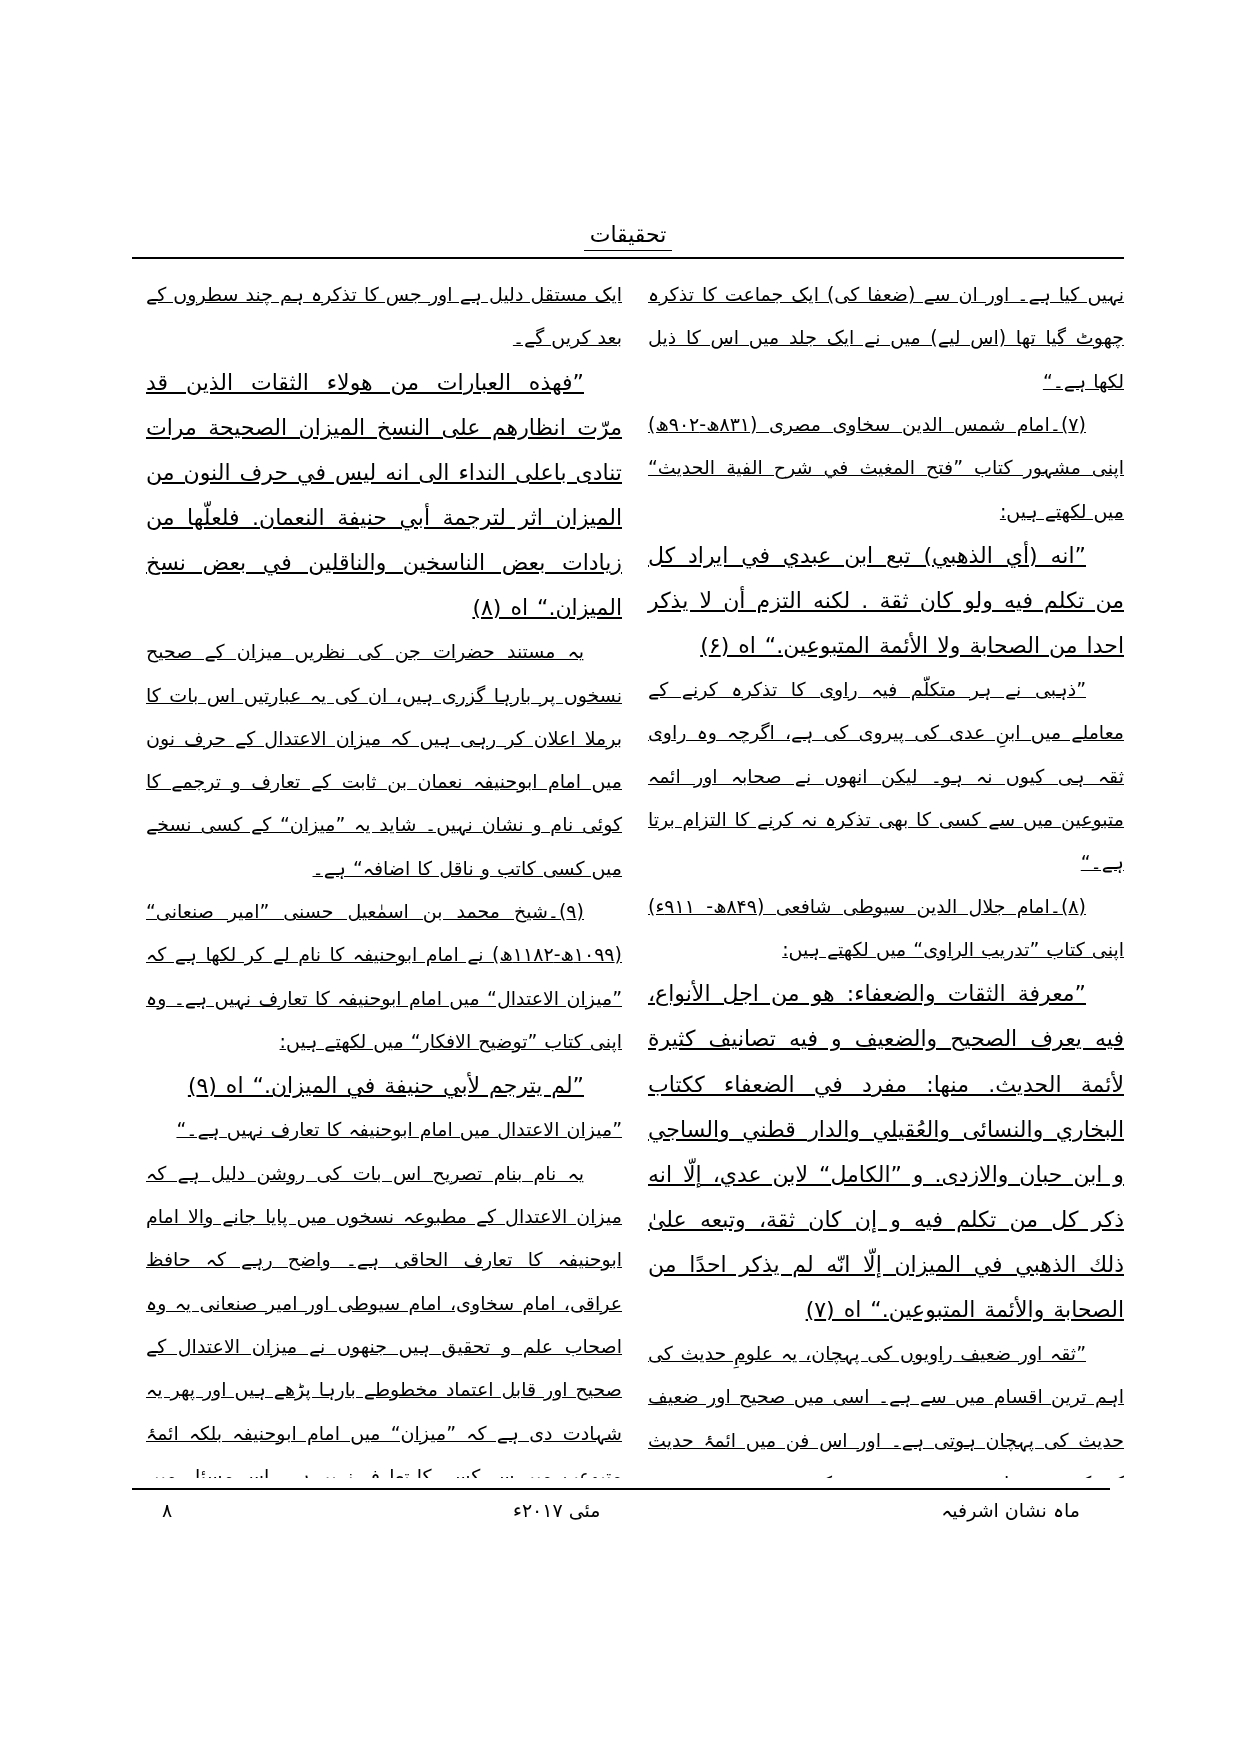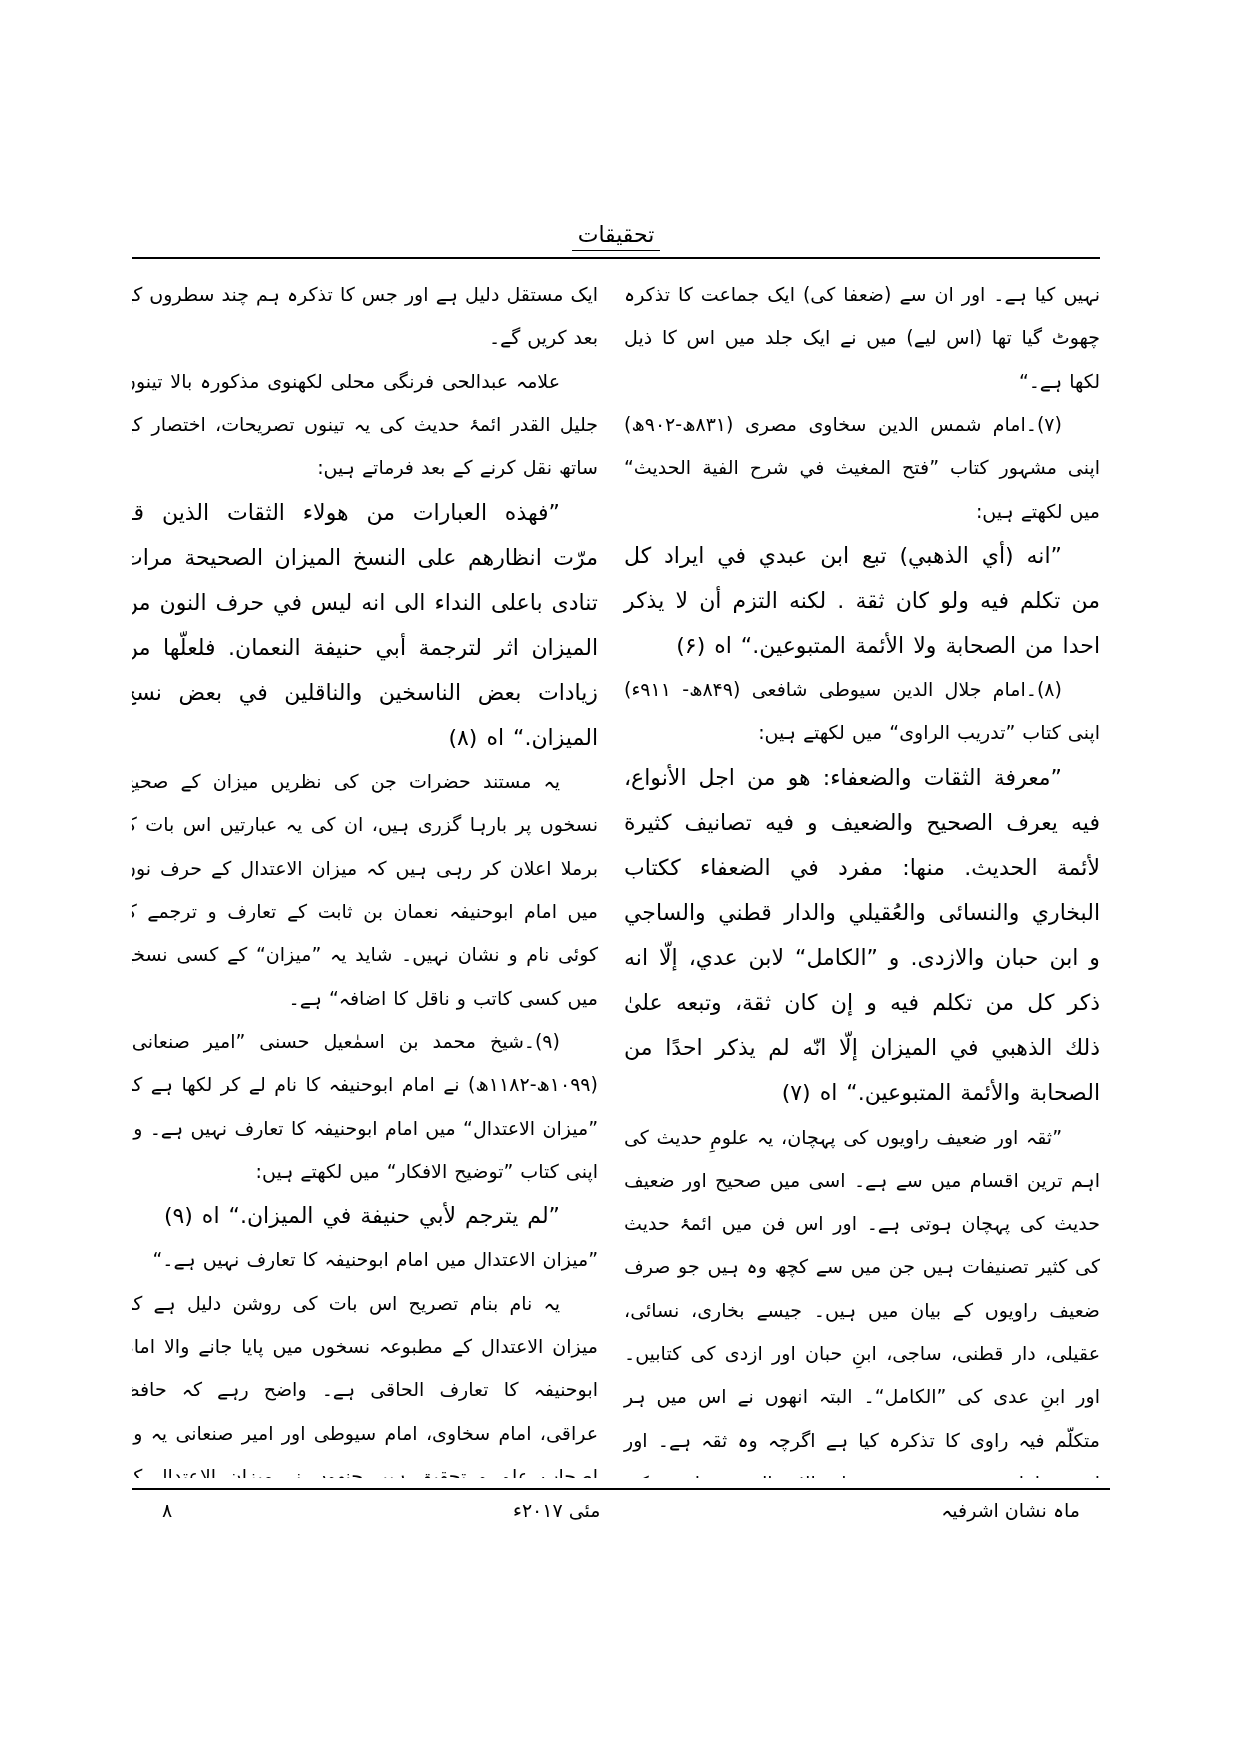--- a/index.html
+++ b/index.html
@@ -2,21 +2,21 @@
 <html lang="ur"><head>
 <meta charset="utf-8">
 <style>
   html,body{margin:0;padding:0;background:#e8e8e8;}
   .sheet{
     width:1240px;height:1754px;background:#ffffff;color:#000;
     position:relative;box-sizing:border-box;margin:0 auto;
     font-family:"DejaVu Sans",sans-serif;
   }
   .content{
-    position:absolute;top:0;left:132px;right:140px;direction:rtl;
+    position:absolute;top:0;left:132px;right:116px;direction:rtl;text-decoration:underline;
   }
   .title-wrap{ text-align:center; padding-top:222px; }
   .page-title{
     display:inline-block;font-size:22px;padding:0 6px 3px 6px;
     border-bottom:1.5px solid #000;
   }
   .header-rule{ border:0;border-top:2.2px solid #000;margin:6px 0 0 0; }
   .columns{
     display:flex;gap:26px;height:1205px;overflow:hidden;margin-top:14px;
   }
@@ -44,29 +44,29 @@
       <span class="page-title">تحقیقات</span>
     </div>
     <hr class="header-rule">
 
     <div class="columns">
 
       <div class="col">
         <p class="p">نہیں کیا ہے۔ اور ان سے (ضعفا کی) ایک جماعت کا تذکرہ چھوٹ گیا تھا (اس لیے) میں نے ایک جلد میں اس کا ذیل لکھا ہے۔“</p>
         <p class="p indent">(۷)۔امام شمس الدین سخاوی مصری (۸۳۱ھ-۹۰۲ھ) اپنی مشہور کتاب ”فتح المغيث في شرح الفية الحديث“ میں لکھتے ہیں:</p>
         <p class="p arabic indent">”انه (أي الذهبي) تبع ابن عبدي في ايراد كل من تكلم فيه ولو كان ثقة . لكنه التزم أن لا يذكر احدا من الصحابة ولا الأئمة المتبوعين.“ اه (۶)</p>
+        <p class="p indent">”ذہبی نے ہر متکلّم فیہ راوی کا تذکرہ کرنے کے معاملے میں ابنِ عدی کی پیروی کی ہے، اگرچہ وہ راوی ثقہ ہی کیوں نہ ہو۔ لیکن انھوں نے صحابہ اور ائمہ متبوعین میں سے کسی کا بھی تذکرہ نہ کرنے کا التزام برتا ہے۔“</p>
         <p class="p indent">(۸)۔امام جلال الدین سیوطی شافعی (۸۴۹ھ- ۹۱۱ء) اپنی کتاب ”تدريب الراوی“ میں لکھتے ہیں:</p>
         <p class="p arabic indent">”معرفة الثقات والضعفاء: هو من اجل الأنواع، فيه يعرف الصحيح والضعيف و فيه تصانيف كثيرة لأئمة الحديث. منها: مفرد في الضعفاء ككتاب البخاري والنسائى والعُقيلي والدار قطني والساجي و ابن حبان والازدى. و ”الكامل“ لابن عدي، إلّا انه ذكر كل من تكلم فيه و إن كان ثقة، وتبعه علىٰ ذلك الذهبي في الميزان إلّا انّه لم يذكر احدًا من الصحابة والأئمة المتبوعين.“ اه (۷)</p>
         <p class="p indent">”ثقہ اور ضعیف راویوں کی پہچان، یہ علومِ حدیث کی اہم ترین اقسام میں سے ہے۔ اسی میں صحیح اور ضعیف حدیث کی پہچان ہوتی ہے۔ اور اس فن میں ائمۂ حدیث کی کثیر تصنیفات ہیں جن میں سے کچھ وہ ہیں جو صرف ضعیف راویوں کے بیان میں ہیں۔ جیسے بخاری، نسائی، عقیلی، دار قطنی، ساجی، ابنِ حبان اور ازدی کی کتابیں۔ اور ابنِ عدی کی ”الکامل“۔ البتہ انھوں نے اس میں ہر متکلّم فیہ راوی کا تذکرہ کیا ہے اگرچہ وہ ثقہ ہے۔ اور اس معاملے میں ذہبی نے میزان الاعتدال میں انھیں کی پیروی کی ہے، مگر صحابہ اور ائمۂ متبوعین میں سے کسی ایک فرد کا بھی تذکرہ نہیں کیا ہے۔“</p>
 
       </div>
 
       <div class="col">
         <p class="p">ایک مستقل دلیل ہے اور جس کا تذکرہ ہم چند سطروں کے بعد کریں گے۔</p>
-        <p class="p indent">علامہ عبدالحی فرنگی محلی لکھنوی مذکورہ بالا تینوں جلیل القدر ائمۂ حدیث کی یہ تینوں تصریحات، اختصار کے ساتھ نقل کرنے کے بعد فرماتے ہیں:</p>
         <p class="p arabic indent">”فهذه العبارات من هولاء الثقات الذين قد مرّت انظارهم على النسخ الميزان الصحيحة مرات تنادى باعلى النداء الى انه ليس في حرف النون من الميزان اثر لترجمة أبي حنيفة النعمان. فلعلّها من زيادات بعض الناسخين والناقلين في بعض نسخ الميزان.“ اه (۸)</p>
         <p class="p indent">یہ مستند حضرات جن کی نظریں میزان کے صحیح نسخوں پر بارہا گزری ہیں، ان کی یہ عبارتیں اس بات کا برملا اعلان کر رہی ہیں کہ میزان الاعتدال کے حرف نون میں امام ابوحنیفہ نعمان بن ثابت کے تعارف و ترجمے کا کوئی نام و نشان نہیں۔ شاید یہ ”میزان“ کے کسی نسخے میں کسی کاتب و ناقل کا اضافہ“ ہے۔</p>
         <p class="p indent">(۹)۔شیخ محمد بن اسمٰعیل حسنی ”امیر صنعانی“ (۱۰۹۹ھ-۱۱۸۲ھ) نے امام ابوحنیفہ کا نام لے کر لکھا ہے کہ ”میزان الاعتدال“ میں امام ابوحنیفہ کا تعارف نہیں ہے۔ وہ اپنی کتاب ”توضیح الافکار“ میں لکھتے ہیں:</p>
         <p class="p arabic indent">”لم يترجم لأبي حنيفة في الميزان.“ اه (۹)</p>
         <p class="p">”میزان الاعتدال میں امام ابوحنیفہ کا تعارف نہیں ہے۔“</p>
         <p class="p indent">یہ نام بنام تصریح اس بات کی روشن دلیل ہے کہ میزان الاعتدال کے مطبوعہ نسخوں میں پایا جانے والا امام ابوحنیفہ کا تعارف الحاقی ہے۔ واضح رہے کہ حافظ عراقی، امام سخاوی، امام سیوطی اور امیر صنعانی یہ وہ اصحاب علم و تحقیق ہیں جنھوں نے میزان الاعتدال کے صحیح اور قابل اعتماد مخطوطے بارہا پڑھے ہیں اور پھر یہ شہادت دی ہے کہ ”میزان“ میں امام ابوحنیفہ بلکہ ائمۂ متبوعین میں سے کسی کا تعارف نہیں ہے۔ اس مسئلے میں اِن حضرات میں سے ہر فرد کی گواہی اکیلے کافی تھی۔ اور اب ان کی مجموعی شہادت کے بعد اس جزم و یقین سے کوئی چیز مانع نہیں رہی کہ امام ذہبی نے میزان الاعتدال میں امام ابوحنیفہ کا کوئی تعارف نہیں لکھا تھا اور مطبوعہ نسخوں میں پایا جانے والا تعارف بعد میں کسی نے لکھ کر ”میزان“ میں داخل کر دیا ہے۔</p>
 
       </div>
 
     </div>

